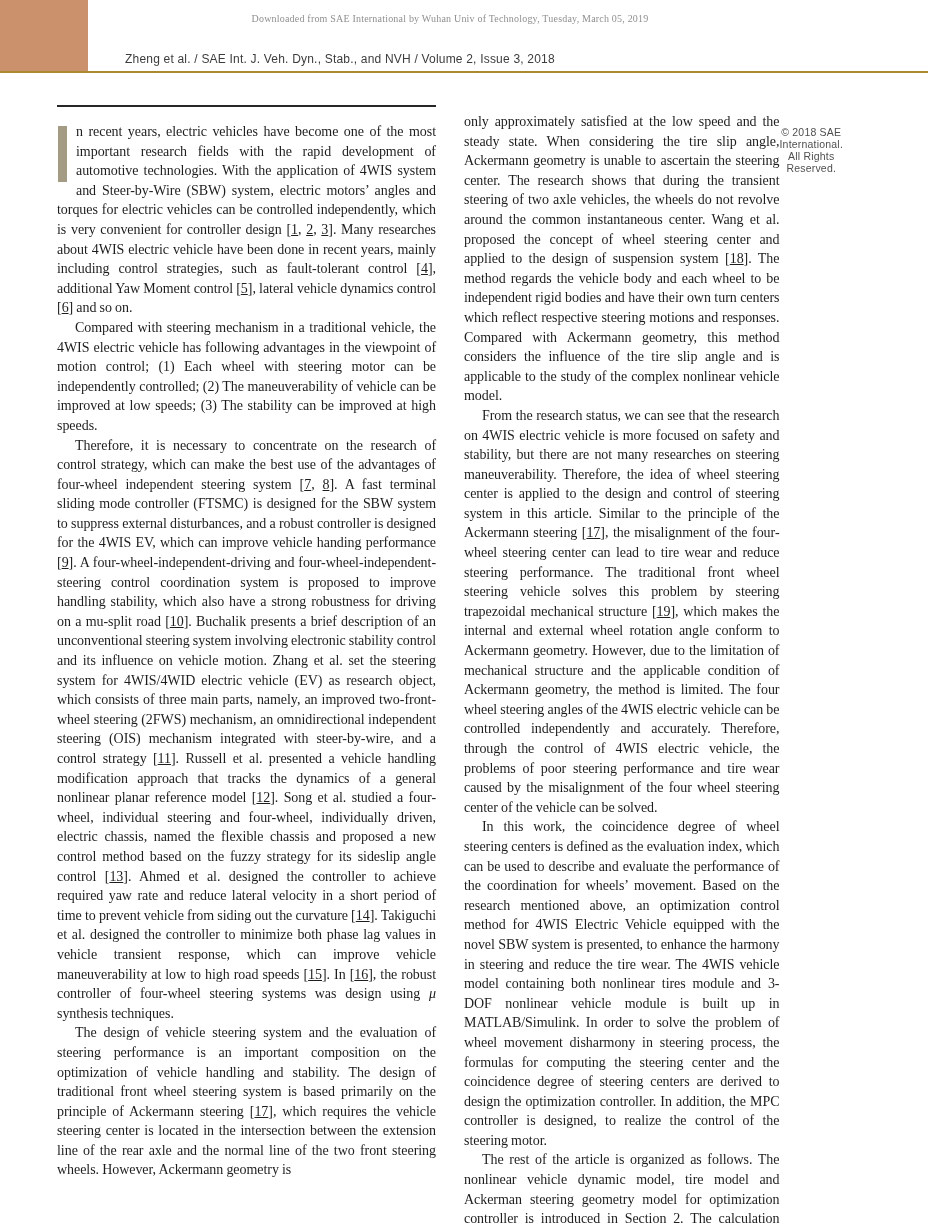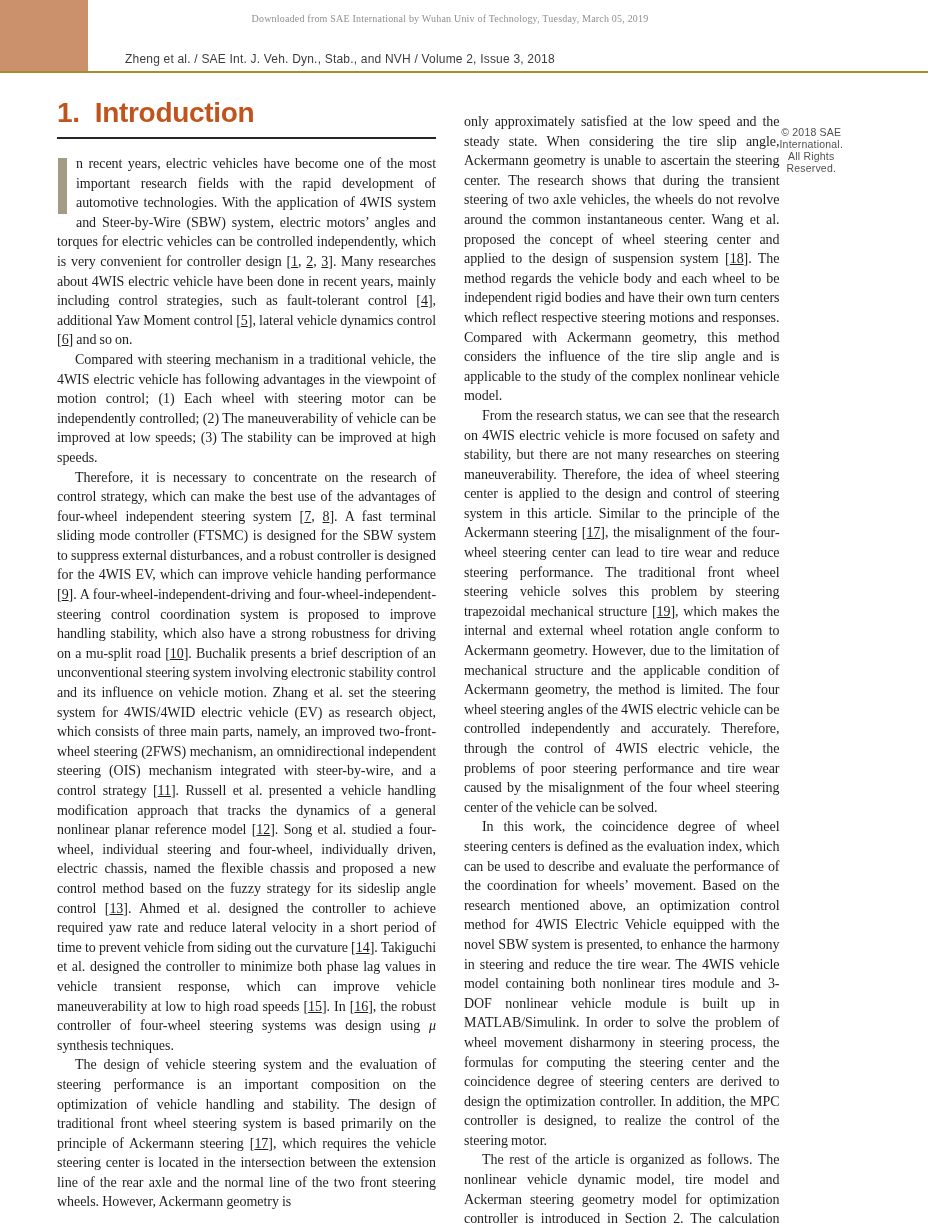--- a/index.html
+++ b/index.html
@@ -46,21 +46,20 @@
 <body>
 
 <div class="page">
   <div class="corner-block"></div>
   <div class="download-line">Downloaded from SAE International by Wuhan Univ of Technology, Tuesday, March 05, 2019</div>
   <div class="running-head">Zheng et al. / SAE Int. J. Veh. Dyn., Stab., and NVH / Volume 2, Issue 3, 2018</div>
   <div class="head-rule"></div>
 
   <div class="content">
     <div class="col col-left">
-      <h1 class="section-title">1.&nbsp;&nbsp;Introduction</h1>
       <div class="title-rule"></div>
       <div class="paras" id="left-paras">
           <p class="no-indent"><span class="dropcap">I</span>n recent years, electric vehicles have become one of the most important research fields with the rapid development of automotive technologies. With the application of 4WIS system and Steer-by-Wire (SBW) system, electric motors’ angles and torques for electric vehicles can be controlled independently, which is very convenient for controller design [<span class="ref">1</span>, <span class="ref">2</span>, <span class="ref">3</span>]. Many researches about 4WIS electric vehicle have been done in recent years, mainly including control strategies, such as fault-tolerant control [<span class="ref">4</span>], additional Yaw Moment control [<span class="ref">5</span>], lateral vehicle dynamics control [<span class="ref">6</span>] and so on.</p>
           <p>Compared with steering mechanism in a traditional vehicle, the 4WIS electric vehicle has following advantages in the viewpoint of motion control; (1) Each wheel with steering motor can be independently controlled; (2) The maneuverability of vehicle can be improved at low speeds; (3) The stability can be improved at high speeds.</p>
           <p>Therefore, it is necessary to concentrate on the research of control strategy, which can make the best use of the advantages of four-wheel independent steering system [<span class="ref">7</span>, <span class="ref">8</span>]. A fast terminal sliding mode controller (FTSMC) is designed for the SBW system to suppress external disturbances, and a robust controller is designed for the 4WIS EV, which can improve vehicle handing performance [<span class="ref">9</span>]. A four-wheel-independent-driving and four-wheel-independent-steering control coordination system is proposed to improve handling stability, which also have a strong robustness for driving on a mu-split road [<span class="ref">10</span>]. Buchalik presents a brief description of an unconventional steering system involving electronic stability control and its influence on vehicle motion. Zhang et al. set the steering system for 4WIS/4WID electric vehicle (EV) as research object, which consists of three main parts, namely, an improved two-front-wheel steering (2FWS) mechanism, an omnidirectional independent steering (OIS) mechanism integrated with steer-by-wire, and a control strategy [<span class="ref">11</span>]. Russell et al. presented a vehicle handling modification approach that tracks the dynamics of a general nonlinear planar reference model [<span class="ref">12</span>]. Song et al. studied a four-wheel, individual steering and four-wheel, individually driven, electric chassis, named the flexible chassis and proposed a new control method based on the fuzzy strategy for its sideslip angle control [<span class="ref">13</span>]. Ahmed et al. designed the controller to achieve required yaw rate and reduce lateral velocity in a short period of time to prevent vehicle from siding out the curvature [<span class="ref">14</span>]. Takiguchi et al. designed the controller to minimize both phase lag values in vehicle transient response, which can improve vehicle maneuverability at low to high road speeds [<span class="ref">15</span>]. In [<span class="ref">16</span>], the robust controller of four-wheel steering systems was design using <i>μ</i> synthesis techniques.</p>
           <p>The design of vehicle steering system and the evaluation of steering performance is an important composition on the optimization of vehicle handling and stability. The design of traditional front wheel steering system is based primarily on the principle of Ackermann steering [<span class="ref">17</span>], which requires the vehicle steering center is located in the intersection between the extension line of the rear axle and the normal line of the two front steering wheels. However, Ackermann geometry is</p>
         </div>
     </div>
     <div class="col col-right">
       <div class="paras" id="right-paras">

